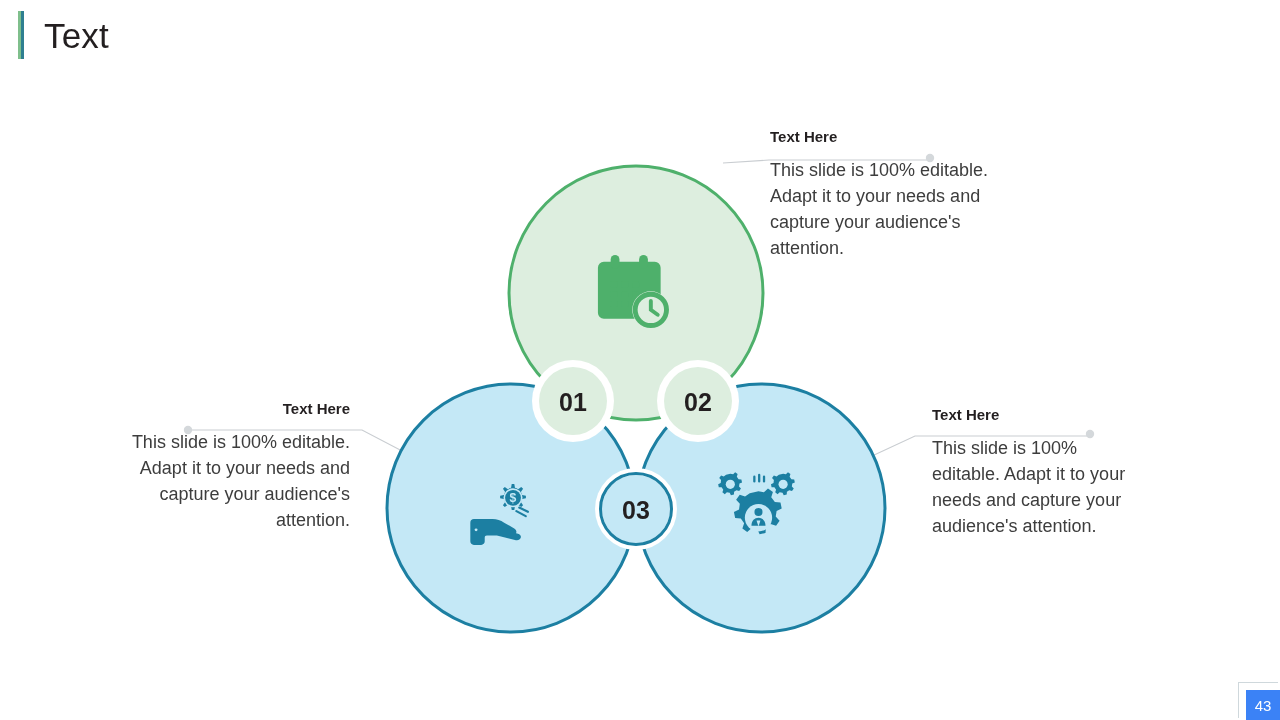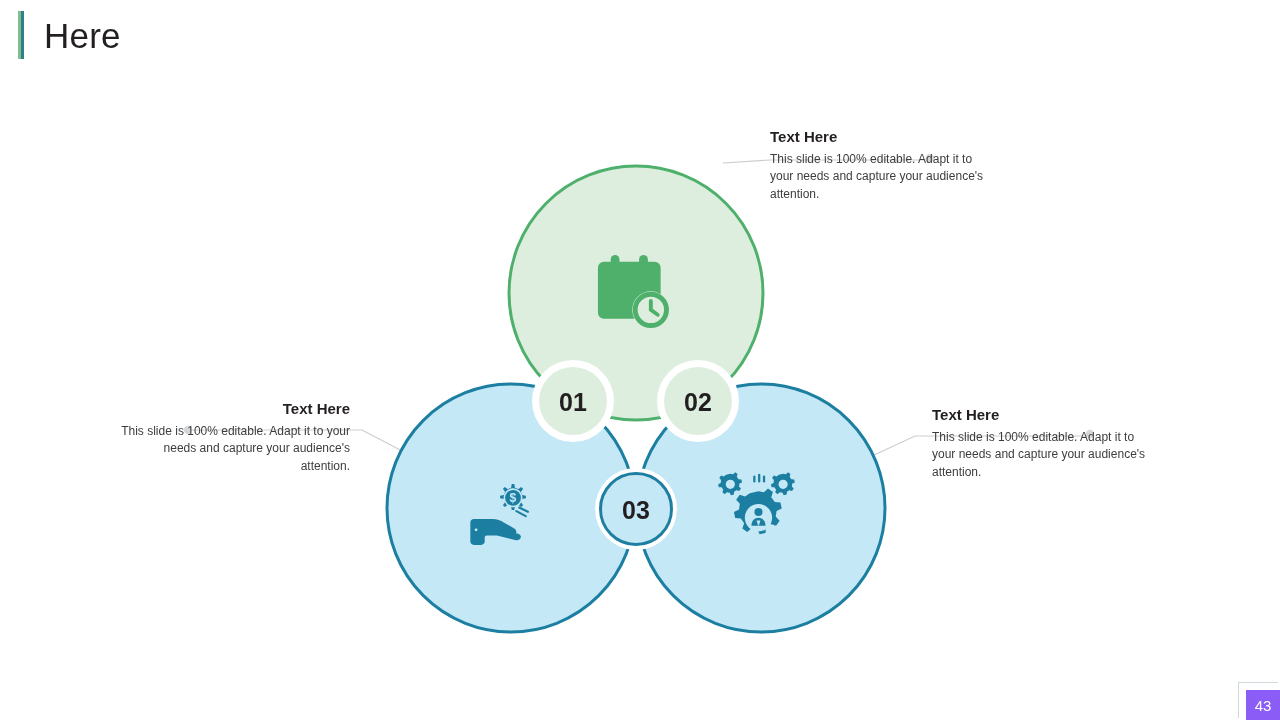--- a/index.html
+++ b/index.html
@@ -53,24 +53,24 @@
   
   .callout { position: absolute; }
   .callout-heading {
     font-size: 15px;
     font-weight: bold;
     color: #231f20;
     line-height: 1.2;
     white-space: nowrap;
   }
   .callout-body {
-    font-size: 12px;
+    font-size: 18px;
     color: #3d3d3d;
     line-height: 1.45;
-    margin-top: 5px;
+    margin-top: 11px;
   }
 
   #callout-top {
     left: 770px;
     top: 128px;
     width: 225px;
     text-align: left;
   }
   #callout-left {
     left: 118px;
@@ -85,21 +85,21 @@
     text-align: left;
   }
 
   
   #page-number-badge {
     position: absolute;
     right: 0px;
     bottom: 0px;
     width: 34px;
     height: 30px;
-    background: #8b5cf6;
+    background: #3b82f6;
     color: #ffffff;
     font-size: 15px;
     display: flex;
     align-items: center;
     justify-content: center;
   }
   #page-number-frame {
     position: absolute;
     right: 2px;
     bottom: 2px;
@@ -116,21 +116,21 @@
     font-weight: bold;
     fill: #231f20;
     font-family: "Liberation Sans", sans-serif;
   }
 </style>
 </head>
 <body>
 
 <div id="title-bar">
   <div id="title-accent"></div>
-  <div id="page-title">Here</div>
+  <div id="page-title">Text</div>
 </div>
 
 <div id="venn-stage">
 <svg id="venn-svg" width="1280" height="720" viewBox="0 0 1280 720" xmlns="http://www.w3.org/2000/svg">
 
   <defs>
 
     <mask id="mask-top" maskUnits="userSpaceOnUse" x="0" y="0" width="1280" height="720">
       <rect x="0" y="0" width="1280" height="720" fill="#fff"></rect>
       <circle cx="573" cy="401" r="41" fill="#000"></circle>

